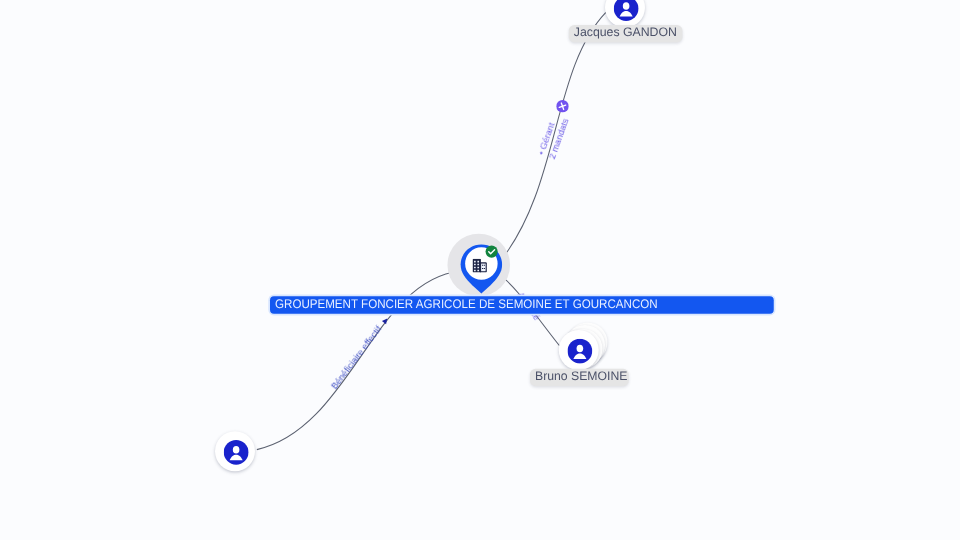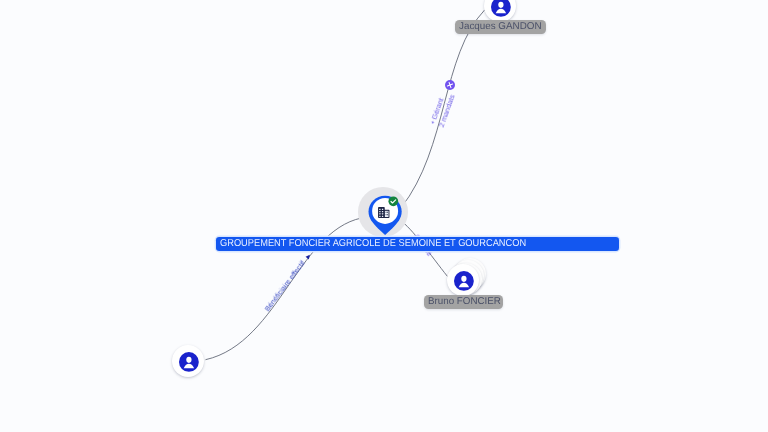--- a/index.html
+++ b/index.html
@@ -5,21 +5,21 @@
 <style>
 html,body{margin:0;padding:0;}
 body{width:768px;height:432px;background:#fbfcfe;font-family:"Liberation Sans",sans-serif;overflow:hidden;position:relative;-webkit-font-smoothing:antialiased;text-rendering:geometricPrecision;}
 .stage{position:absolute;left:0;top:0;width:768px;height:432px;}
 svg.edges{position:absolute;left:0;top:0;width:768px;height:432px;overflow:visible;}
 .edge-path{fill:none;stroke:#5b6170;stroke-width:0.85;}
 .halo{position:absolute;border-radius:50%;background:radial-gradient(circle,#e5e5e8 0%,#e5e5e8 82%,rgba(229,229,232,0.55) 92%,rgba(229,229,232,0) 100%);}
 .pnode{position:absolute;width:32.1px;height:32.1px;border-radius:50%;background:#fff;box-shadow:0 1px 2.6px rgba(40,48,78,.26);display:flex;align-items:center;justify-content:center;}
 .stackcard{position:absolute;width:32.1px;height:32.1px;border-radius:50%;background:#fdfdfd;box-shadow:0 1px 2.4px rgba(40,48,78,.22);}
 .pavatar{width:19.8px;height:19.8px;display:block;position:relative;left:0.9px;top:0.5px;}
-.nlabel{position:absolute;will-change:transform;background:#a3a3a3;border-radius:4.5px;height:13.7px;line-height:13.7px;font-size:9.9px;color:#4b5168;white-space:nowrap;box-shadow:0 1px 2.4px rgba(40,48,78,.14);padding-left:4.3px;box-sizing:border-box;}
+.nlabel{position:absolute;will-change:transform;background:#e5e5e5;border-radius:4.5px;height:13.7px;line-height:13.7px;font-size:9.9px;color:#4b5168;white-space:nowrap;box-shadow:0 1px 2.4px rgba(40,48,78,.14);padding-left:4.3px;box-sizing:border-box;}
 .nlabel span{display:inline-block;transform-origin:0 50%;}
 .complabel{position:absolute;will-change:transform;background:#1357f0;color:#e8efff;border-radius:3.2px;height:13.8px;line-height:13.8px;font-size:10px;white-space:nowrap;text-align:left;padding-left:3.7px;box-sizing:border-box;box-shadow:0 0 0 1.4px #d8e6ff;}
 .complabel span{display:inline-block;transform:scaleX(.927);transform-origin:0 50%;}
 .elabel{position:absolute;font-size:7.25px;line-height:7.5px;white-space:nowrap;transform-origin:50% 50%;will-change:transform;}
 </style>
 </head>
 <body>
 
 <div class="stage">
 
@@ -71,21 +71,21 @@
 <div class="stackcard" style="left:454.2px;top:257.5px;"></div>
 <div class="stackcard" style="left:452px;top:260.1px;"></div>
 <div class="stackcard" style="left:449.8px;top:262.7px;"></div>
 <div class="pnode" style="left:447.2px;top:264.4px;">
   <svg class="pavatar" viewBox="0 0 24 24">
         <circle cx="12" cy="12" r="12" fill="#1a23cc"></circle>
         <ellipse cx="12" cy="9.5" rx="3.2" ry="3.7" fill="#fff"></ellipse>
         <path d="M5.7 19.7 C7.3 15.6 9.6 14.2 12 14.2 C14.4 14.2 16.7 15.6 18.3 19.7 Z" fill="#fff"></path>
       </svg>
 </div>
-<div class="nlabel" style="left:423.5px;top:295.2px;width:79.4px;"><span style="transform:scaleX(.99)">Bruno FONCIER</span></div>
+<div class="nlabel" style="left:423.5px;top:295.2px;width:79.4px;"><span style="transform:scaleX(.99)">Bruno SEMOINE</span></div>
 
 <div class="pnode" style="left:172.2px;top:345.1px;">
   <svg class="pavatar" viewBox="0 0 24 24">
         <circle cx="12" cy="12" r="12" fill="#1a23cc"></circle>
         <ellipse cx="12" cy="9.5" rx="3.2" ry="3.7" fill="#fff"></ellipse>
         <path d="M5.7 19.7 C7.3 15.6 9.6 14.2 12 14.2 C14.4 14.2 16.7 15.6 18.3 19.7 Z" fill="#fff"></path>
       </svg>
 </div>
 
 <svg style="position:absolute;left:305.6px;top:254.4px;width:5px;height:5px;overflow:visible" viewBox="0 0 5 5">

